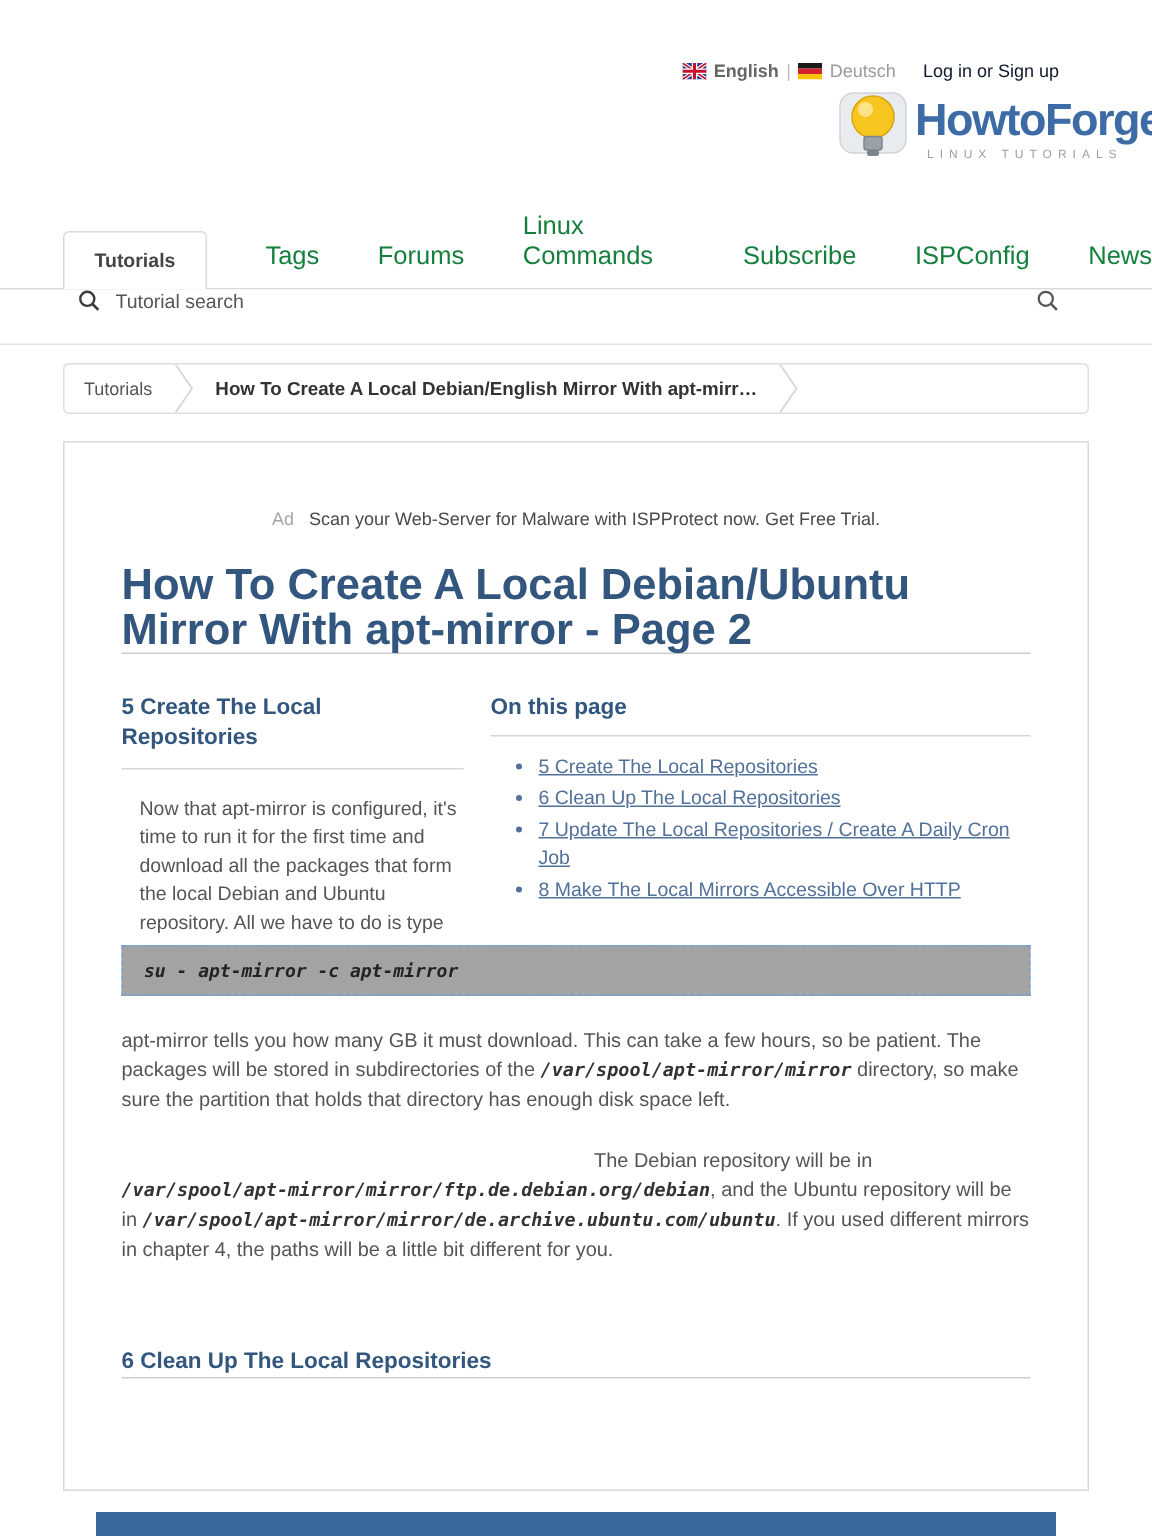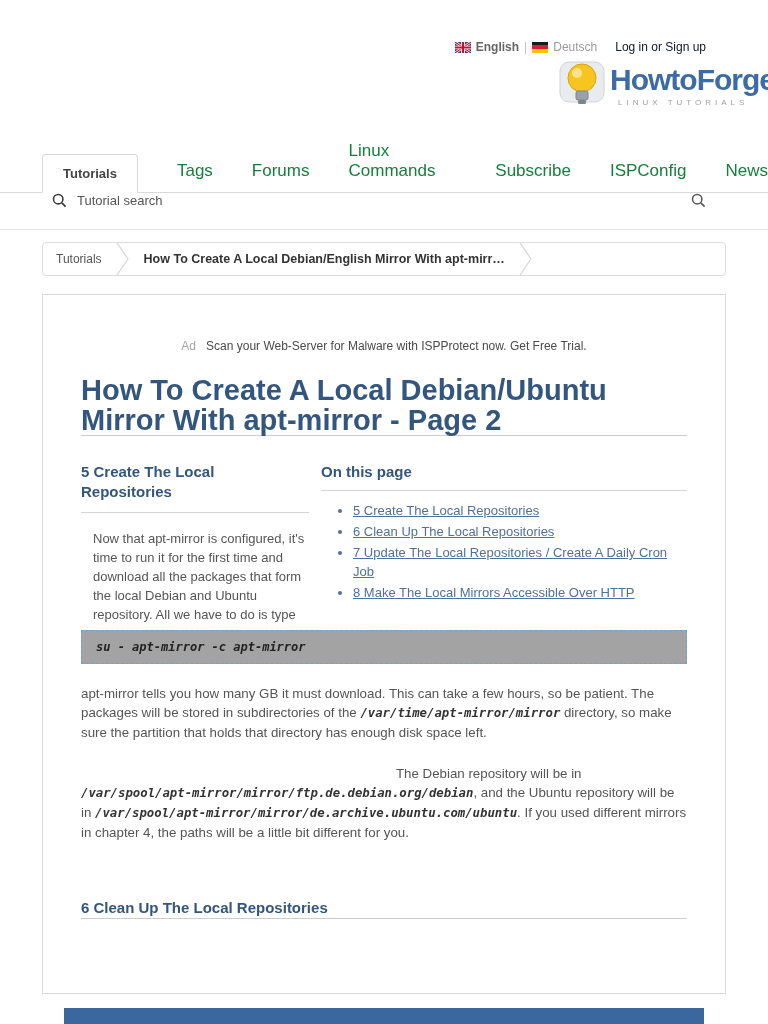--- a/index.html
+++ b/index.html
@@ -63,21 +63,21 @@
   .ad-label { color:#a5a5a5; margin-right:10px; }
   h1.article-title {
     margin-top:22px; font-size:29px; line-height:30px; font-weight:bold;
     color:#33567e;
   }
   hr.rule { border:none; border-top:1px solid #ccc; margin:0; }
   .title-rule { margin-top:22px; }
   
   .cols { display:flex; margin-top:26px; }
   .col-left { width:228px; flex:none; }
-  .col-right { flex:1; margin-left:12px; }
+  .col-right { flex:1; margin-left:18px; }
   h2.sec-heading { font-size:15px; line-height:20px; font-weight:bold; color:#33567e; }
   .col-left hr.rule { margin-top:10px; border-top-color:#d5d5d5; }
   .col-right hr.rule { margin-top:8px; border-top-color:#d5d5d5; }
   .intro-para {
     margin-top:16px; padding-left:12px; font-size:13px; line-height:19px; color:#555;
   }
   .toc-list { margin:10px 0 0 32px; }
   .toc-list li { font-size:13px; line-height:19px; margin-bottom:2px; color:#51709a; }
   .toc-list a { color:#51709a; text-decoration:underline; cursor:pointer; }
   
@@ -208,21 +208,21 @@
         <li><a>5 Create The Local Repositories</a></li>
         <li><a>6 Clean Up The Local Repositories</a></li>
         <li><a>7 Update The Local Repositories / Create A Daily Cron Job</a></li>
         <li><a>8 Make The Local Mirrors Accessible Over HTTP</a></li>
       </ul>
     </div>
   </div>
 
   <div class="code-block">su - apt-mirror -c apt-mirror</div>
 
-  <p class="body-para"><span>apt-mirror tells you how many GB it must download. This can take a few hours, so be patient. The packages will be stored in subdirectories of the </span><span class="inline-code">/var/time/apt-mirror/mirror</span><span> directory, so make sure the partition that holds that directory has enough disk space left.</span></p>
+  <p class="body-para"><span>apt-mirror tells you how many GB it must download. This can take a few hours, so be patient. The packages will be stored in subdirectories of the </span><span class="inline-code">/var/spool/apt-mirror/mirror</span><span> directory, so make sure the partition that holds that directory has enough disk space left.</span></p>
 
   <p class="body-para para-2"><span>The Debian repository will be in </span><span class="inline-code">/var/spool/apt-mirror/mirror/ftp.de.debian.org/debian</span><span>, and the Ubuntu repository will be in </span><span class="inline-code">/var/spool/apt-mirror/mirror/de.archive.ubuntu.com/ubuntu</span><span>. If you used different mirrors in chapter 4, the paths will be a little bit different for you.</span></p>
 
   <h2 class="sec-heading sec6-heading">6 Clean Up The Local Repositories</h2>
   <hr class="rule sec6-rule">
 
 </div>
 
 <div class="footer-bar"></div>
 

